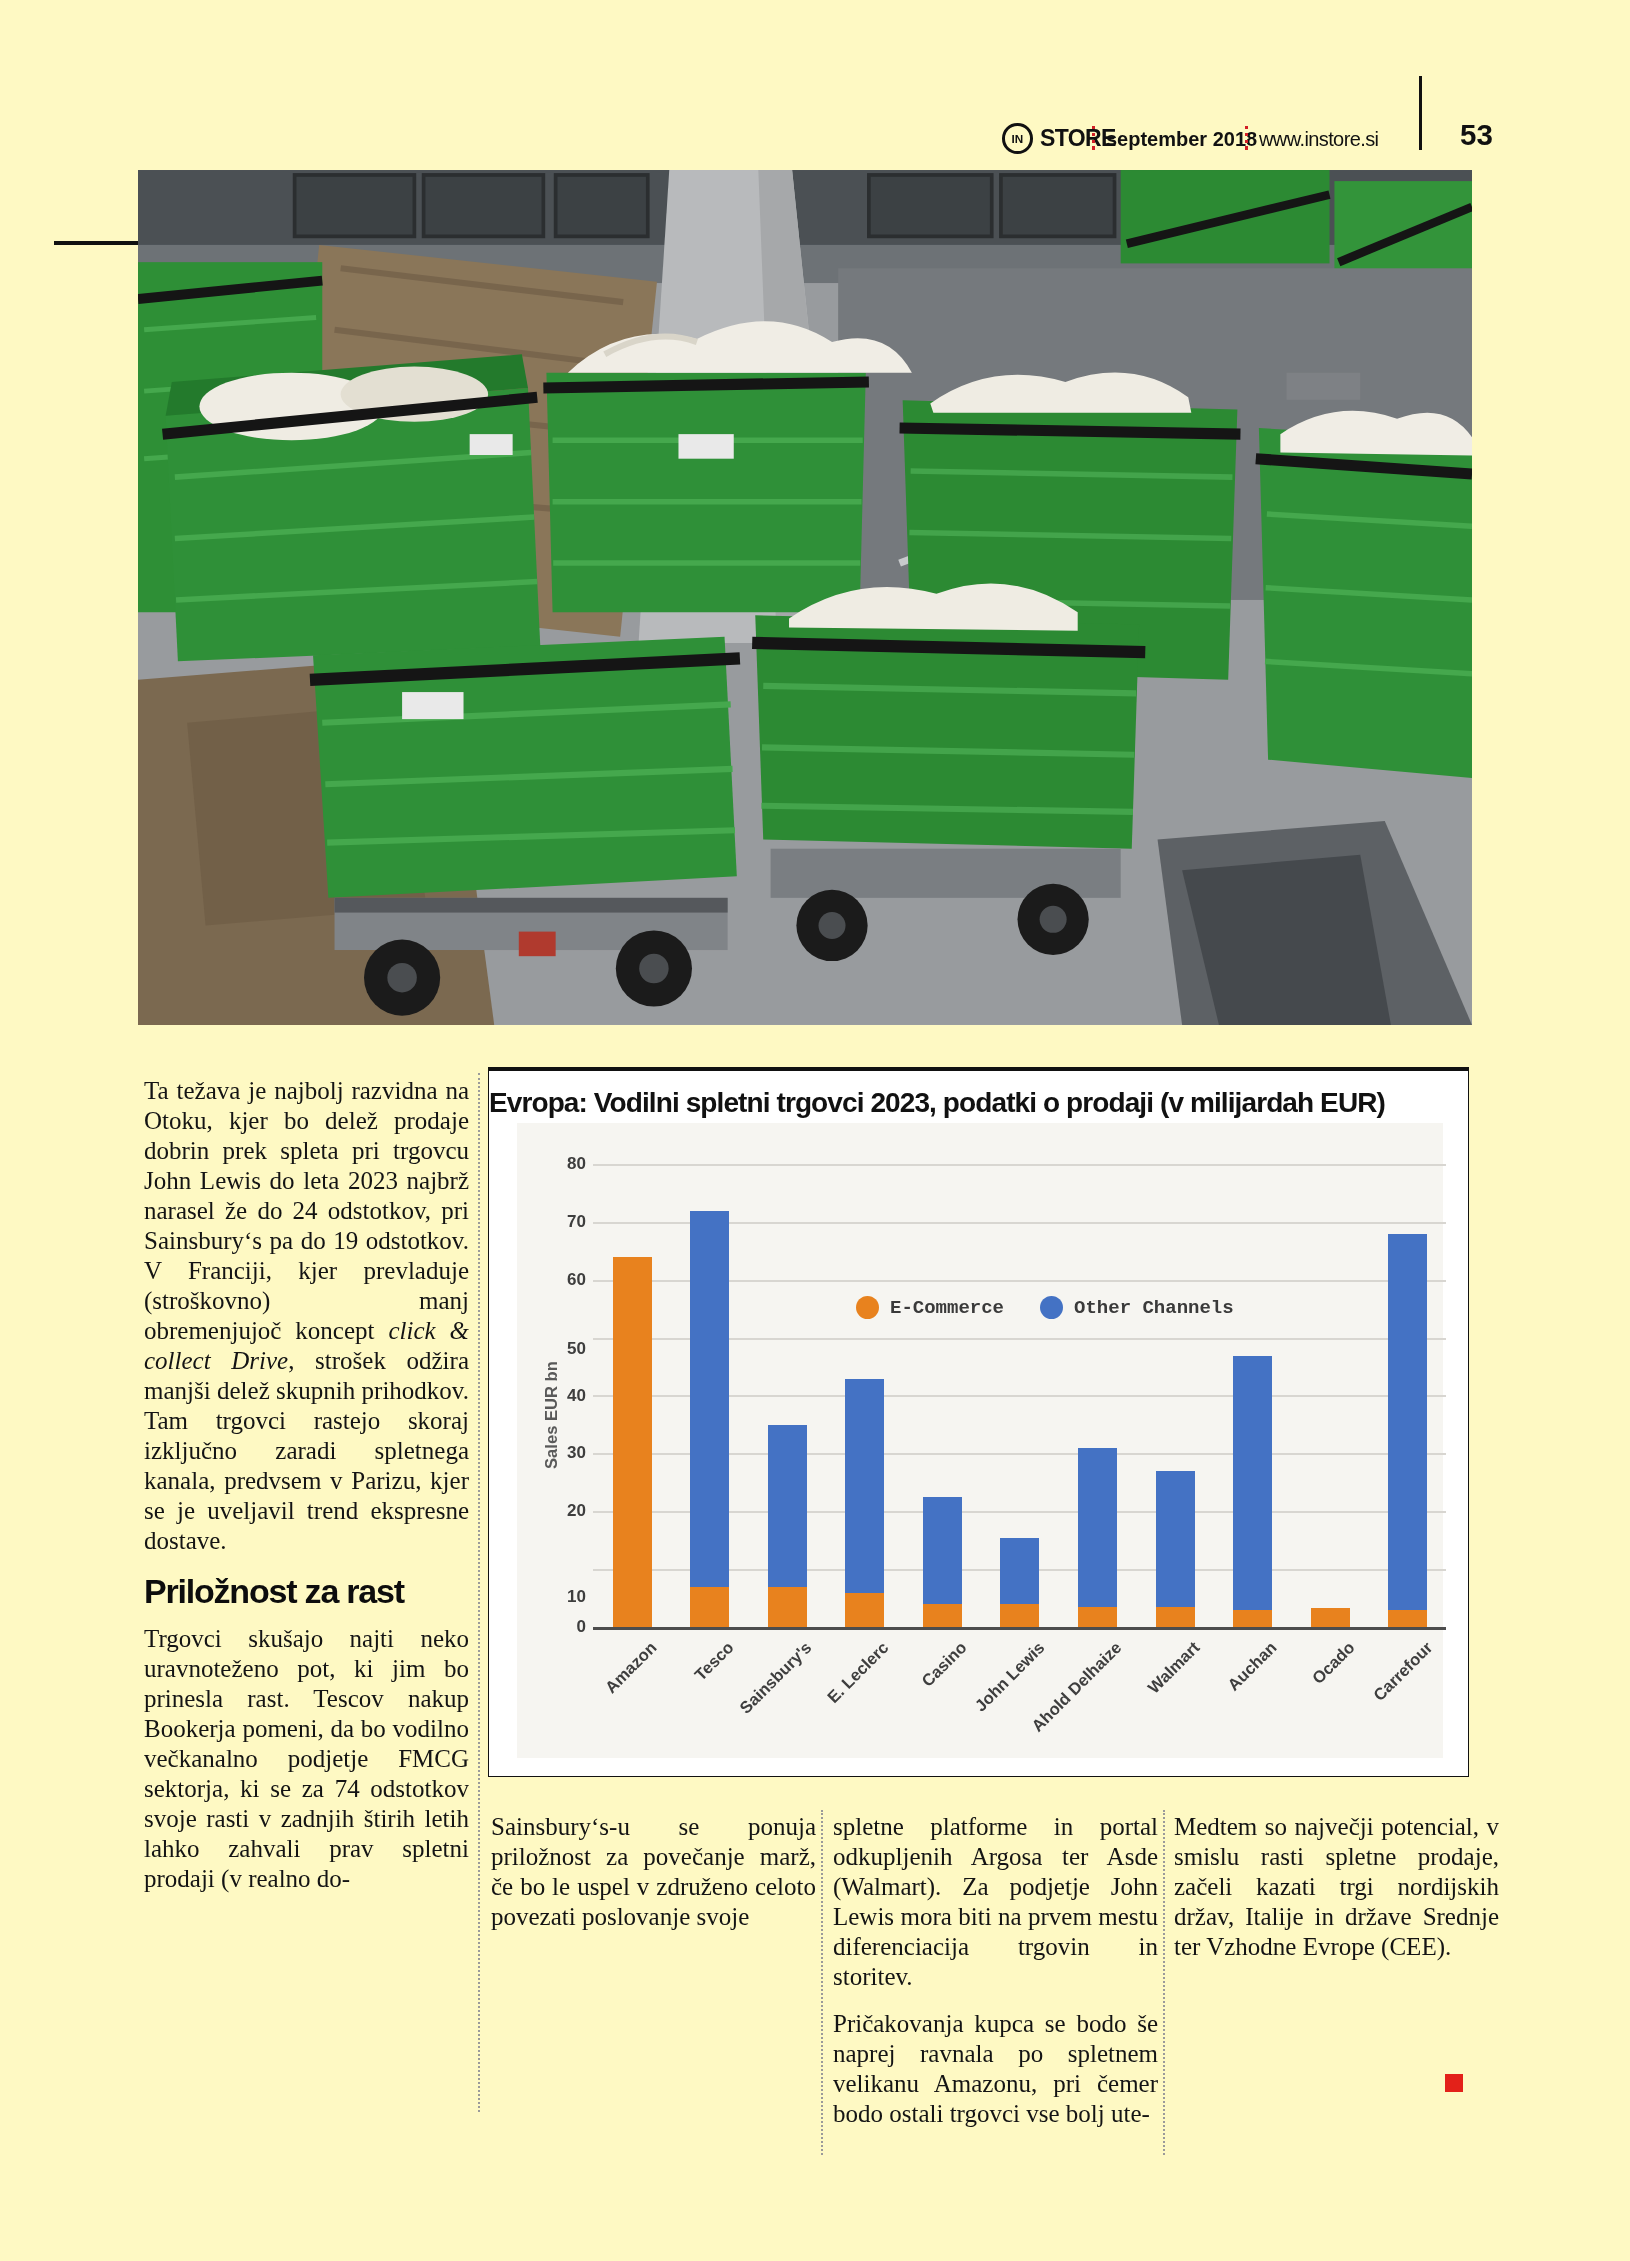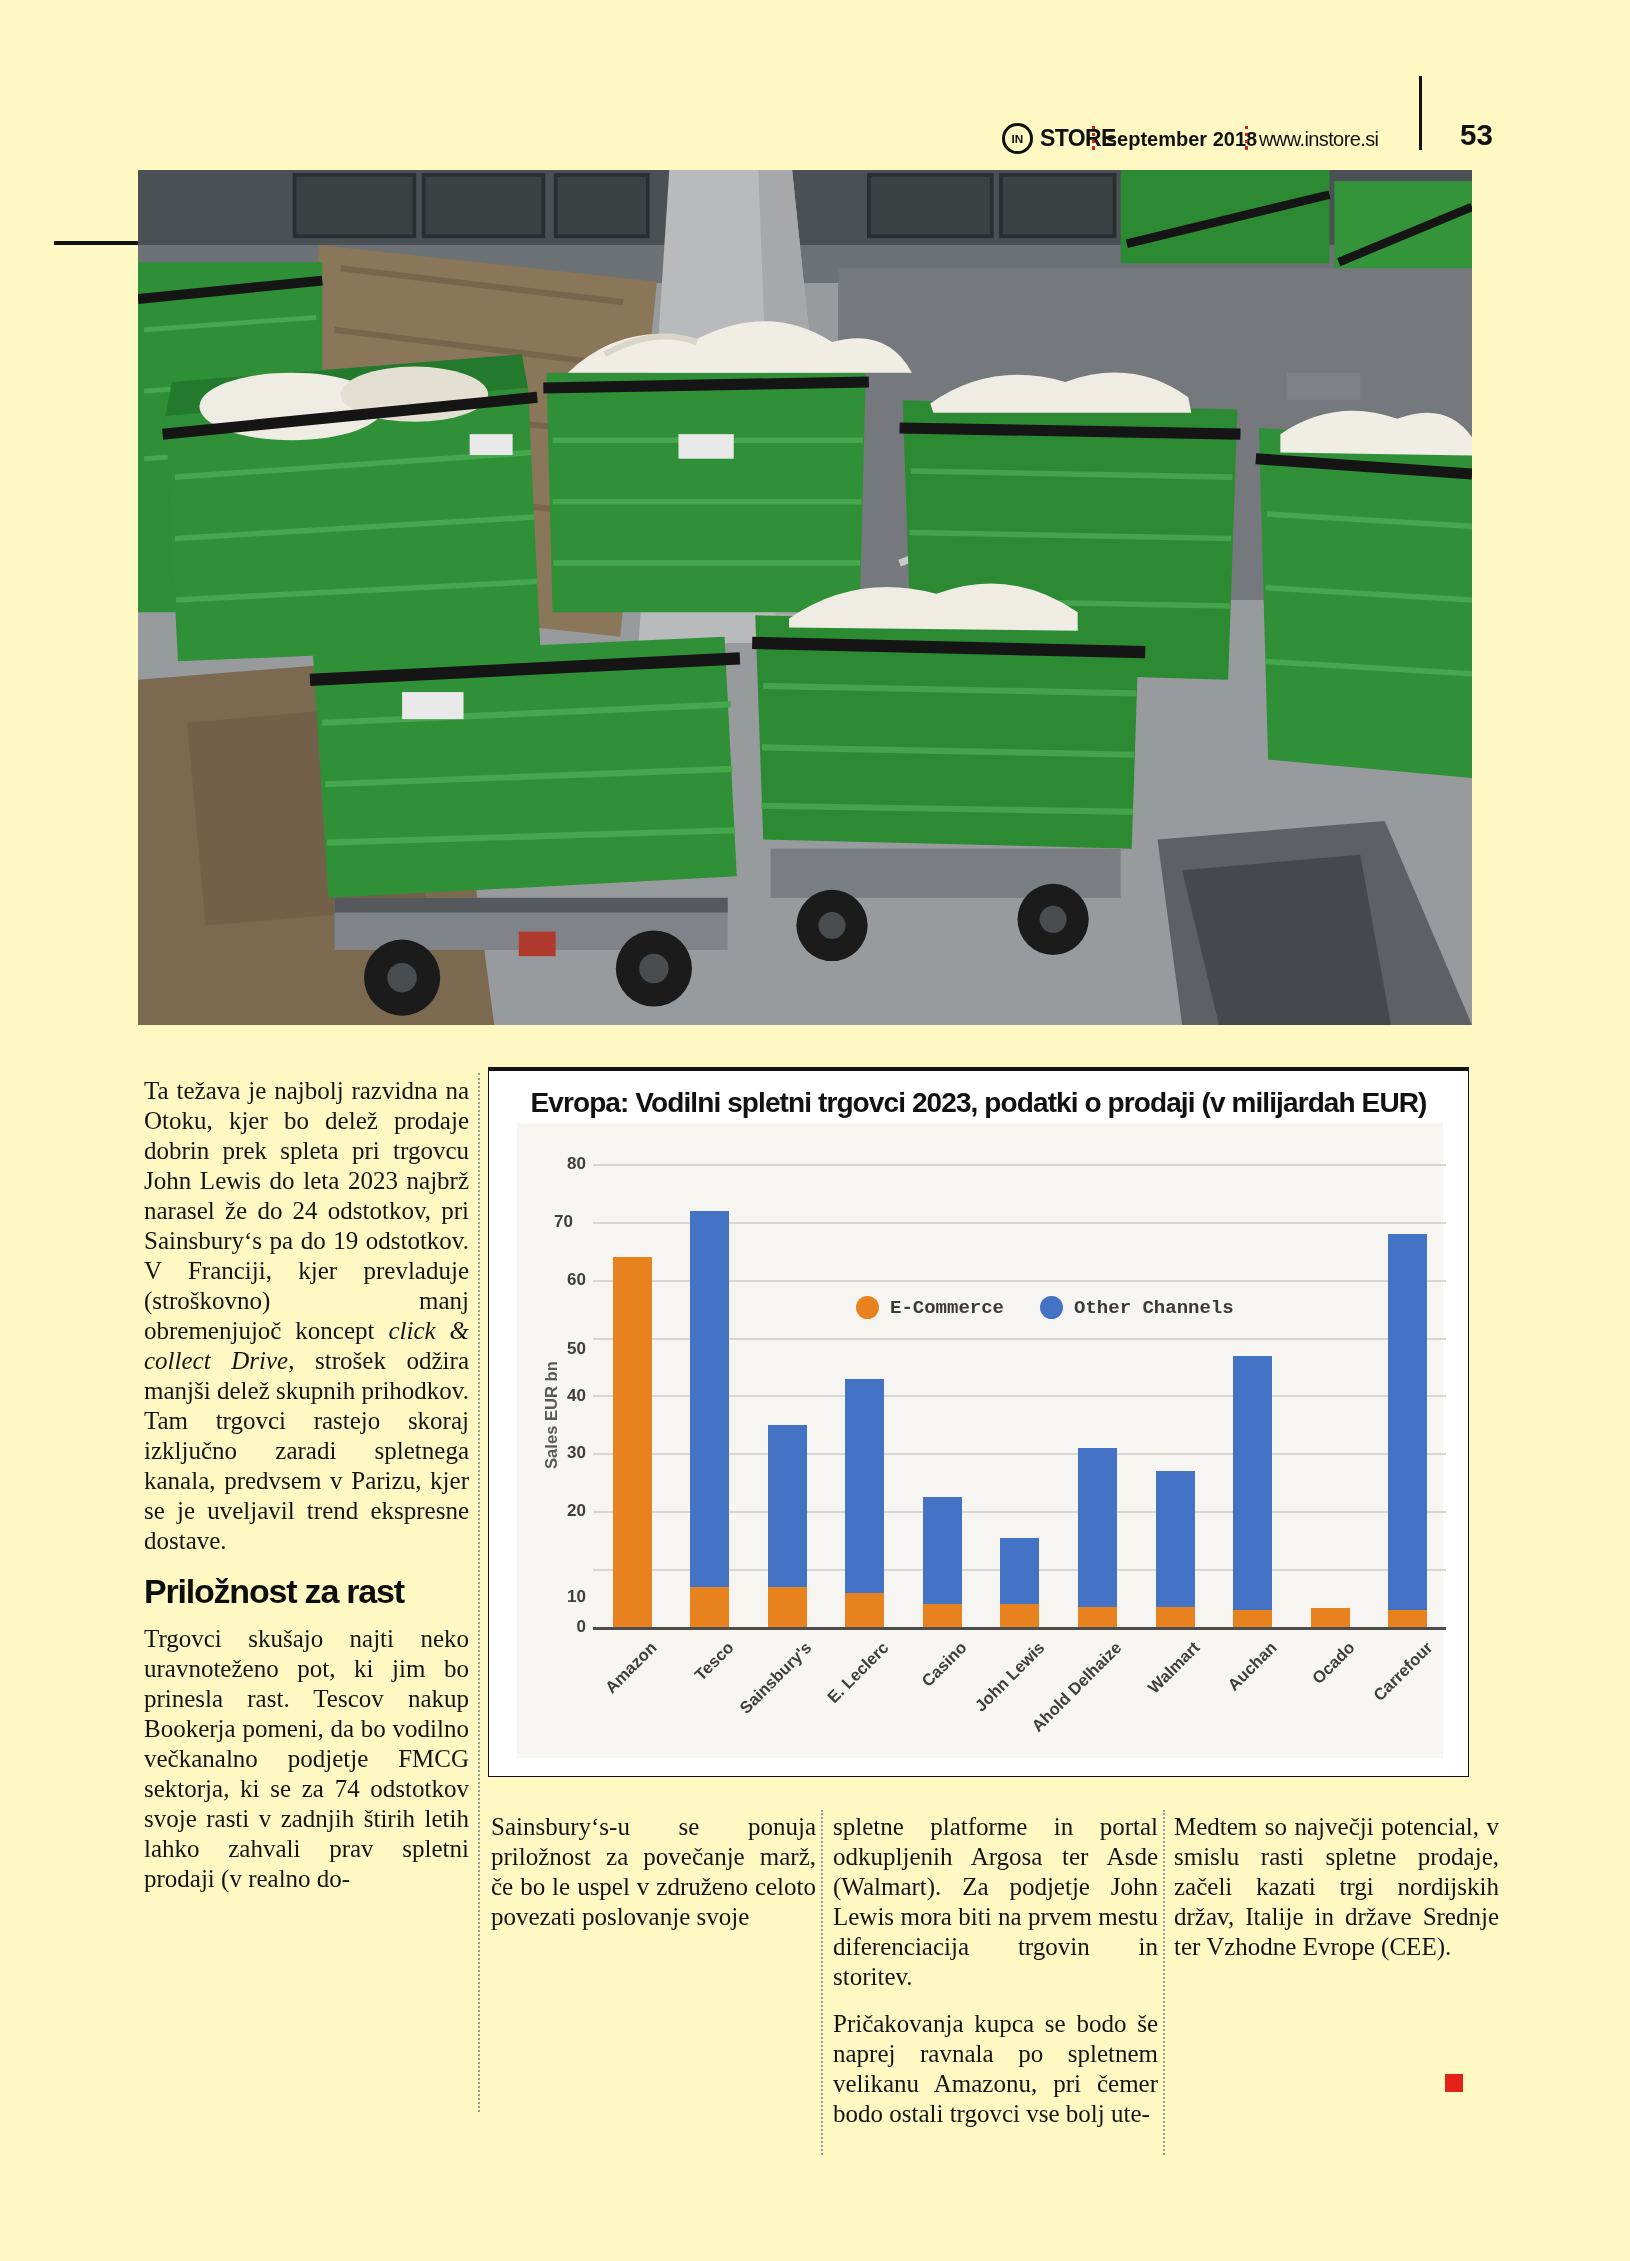--- a/index.html
+++ b/index.html
@@ -16,21 +16,21 @@
   .site{left:1259px;top:128px;font-size:20px;font-weight:normal;letter-spacing:-0.6px;}
   .hdr-vrule{position:absolute;left:1419px;top:76px;width:3.1px;height:74px;background:#111;}
   .pagenum{left:1460px;top:118px;font-size:29.5px;font-weight:bold;}
   .left-dash{position:absolute;left:54px;top:241px;width:86px;height:4.3px;background:#111;}
   
   .photo{position:absolute;left:138px;top:170px;width:1334px;height:855px;overflow:hidden;}
   
   .chart-box{position:absolute;left:488px;top:1067px;width:979px;height:705px;background:#fff;
         border:1.8px solid #111;border-top-width:4.3px;}
   .chart-canvas{position:absolute;left:0;top:0;right:0;bottom:0;}
-  .chart-title{position:absolute;left:0;top:16px;width:100%;text-align:center;
+  .chart-title{position:absolute;left:0;top:16px;width:100%;
         font-family:"Liberation Sans", sans-serif;font-weight:bold;font-size:28px;letter-spacing:-0.9px;color:#111;}
   .plot-bg{position:absolute;left:28px;top:52px;width:926px;height:635px;background:#f6f5f1;}
   .grid{position:absolute;height:1.8px;background:#d8d6d1;}
   .axis-x{position:absolute;height:3.1px;background:#4d4d4d;}
   .ytick{position:absolute;width:54px;text-align:right;font-family:"Liberation Sans", sans-serif;
         font-weight:bold;font-size:17px;color:#3e3e3e;}
   .ylabel{position:absolute;left:53px;top:398px;transform:rotate(-90deg);transform-origin:left top;
         white-space:nowrap;font-family:"Liberation Sans", sans-serif;font-weight:600;font-size:16.6px;color:#595959;}
   .bar-seg{position:absolute;width:39px;}
   .xlabel{position:absolute;width:184px;text-align:right;transform:rotate(-45deg);transform-origin:100% 0;
@@ -200,21 +200,21 @@
         <div class="ytick" style="left: 43px; top: 430px;">20</div>
         <div class="grid" style="left: 104px; top: 382px; width: 853px;"></div>
         <div class="ytick" style="left: 43px; top: 372px;">30</div>
         <div class="grid" style="left: 104px; top: 324px; width: 853px;"></div>
         <div class="ytick" style="left: 43px; top: 315px;">40</div>
         <div class="grid" style="left: 104px; top: 267px; width: 853px;"></div>
         <div class="ytick" style="left: 43px; top: 268px;">50</div>
         <div class="grid" style="left: 104px; top: 209px; width: 853px;"></div>
         <div class="ytick" style="left: 43px; top: 199px;">60</div>
         <div class="grid" style="left: 104px; top: 151px; width: 853px;"></div>
-        <div class="ytick" style="left: 30px; top: 141px; text-align: right;">70</div>
+        <div class="ytick" style="left: 43px; top: 141px; text-align: right;">70</div>
         <div class="grid" style="left: 104px; top: 93px; width: 853px;"></div>
         <div class="ytick" style="left: 43px; top: 83px;">80</div>
         <div class="bar-seg" style="left: 124px; top: 186px; height: 370px; background: rgb(232, 130, 30);"></div>
         <div class="xlabel" style="left: -26px; top: 567px;">Amazon</div>
         <div class="bar-seg" style="left: 201px; top: 516px; height: 40px; background: rgb(232, 130, 30);"></div>
         <div class="bar-seg" style="left: 201px; top: 140px; height: 376px; background: rgb(68, 114, 196);"></div>
         <div class="xlabel" style="left: 51px; top: 567px;">Tesco</div>
         <div class="bar-seg" style="left: 279px; top: 516px; height: 40px; background: rgb(232, 130, 30);"></div>
         <div class="bar-seg" style="left: 279px; top: 354px; height: 162px; background: rgb(68, 114, 196);"></div>
         <div class="xlabel" style="left: 129px; top: 567px;">Sainsbury's</div>

